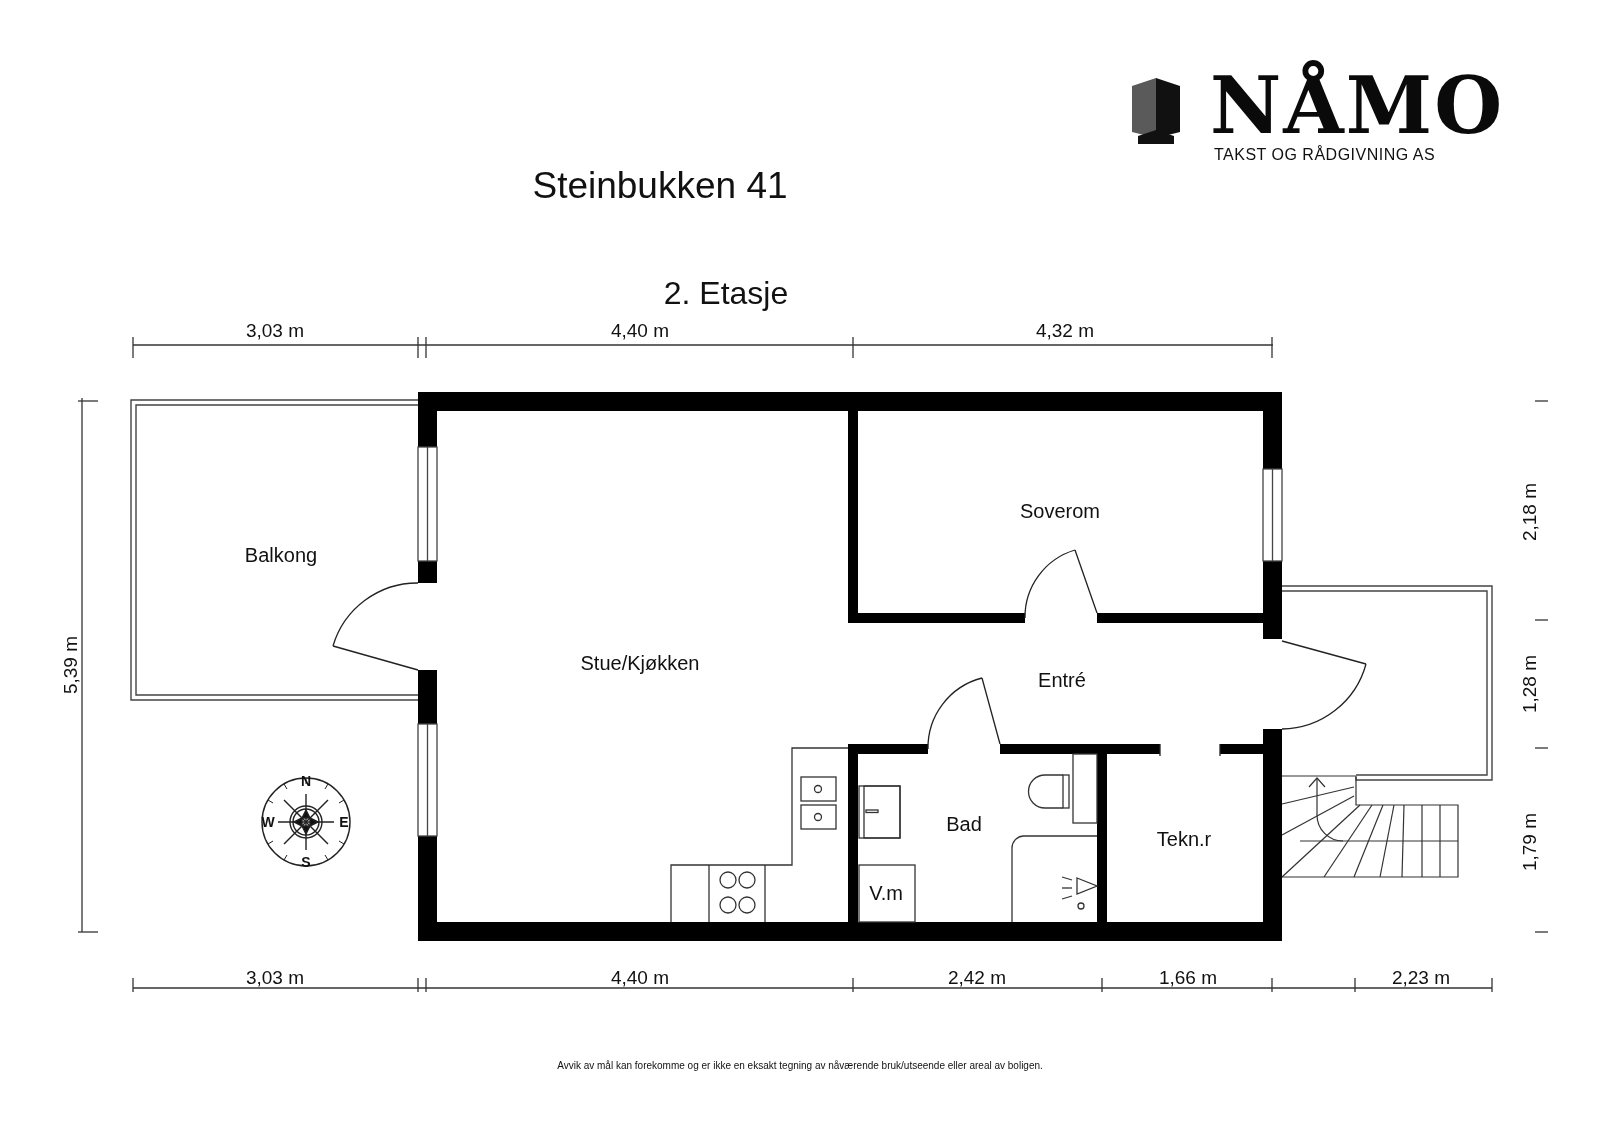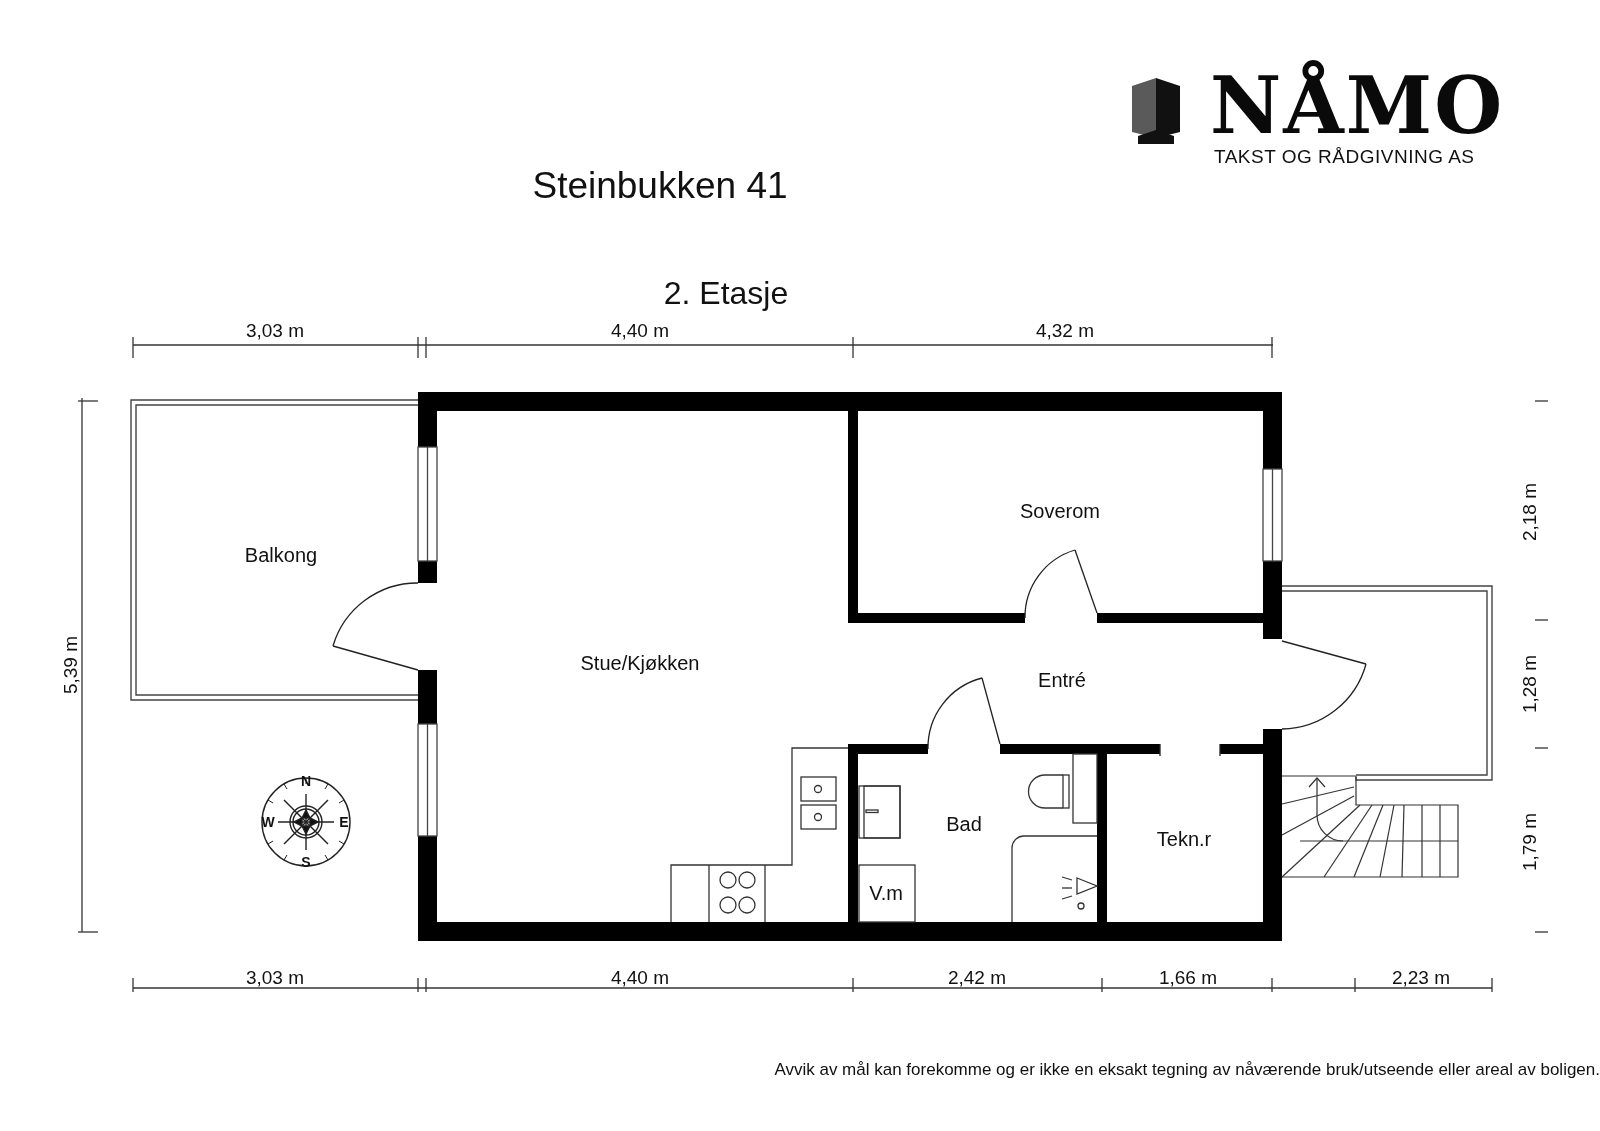--- a/index.html
+++ b/index.html
@@ -2,23 +2,23 @@
 <html><head>
 <meta charset="utf-8">
 <style>
   html, body { margin: 0; padding: 0; background: #ffffff; }
   body { width: 1600px; height: 1131px; position: relative; overflow: hidden; font-family: "Liberation Sans", sans-serif; color: #111; }
   .abs { position: absolute; }
   .title { left: 0; width: 1320px; text-align: center; font-size: 37px; top: 165px; }
   .subtitle { left: 0; width: 1452px; text-align: center; font-size: 32px; top: 275px; }
   .logo { left: 1128px; top: 66px; width: 360px; height: 110px; }
   .logo-word { position: absolute; left: 82px; top: -6px; font-family: "DejaVu Serif", serif; font-weight: bold; font-size: 78px; letter-spacing: 2px; color: #0a0a0a; }
-  .logo-sub { position: absolute; left: 86px; top: 80px; font-family: "Liberation Sans", sans-serif; font-size: 19px; letter-spacing: 0.5px; color: #111; }
+  .logo-sub { position: absolute; left: 86px; top: 80px; font-family: "Liberation Sans", sans-serif; font-size: 16px; letter-spacing: 0.5px; color: #111; }
   .plan { left: 0; top: 0; width: 1600px; height: 1131px; }
-  .disclaimer { left: 0; width: 1600px; text-align: right; font-size: 17px; top: 1060px; }
+  .disclaimer { left: 0; width: 1600px; text-align: center; font-size: 10px; top: 1060px; }
   svg text { font-family: "Liberation Sans", sans-serif; fill: #111; }
 </style>
 </head>
 <body>
 
 <div class="abs title">Steinbukken 41</div>
 <div class="abs subtitle">2. Etasje</div>
 
 <div class="abs logo">
   <svg width="60" height="70" viewBox="0 0 60 70" style="position:absolute;left:0;top:10px;">

